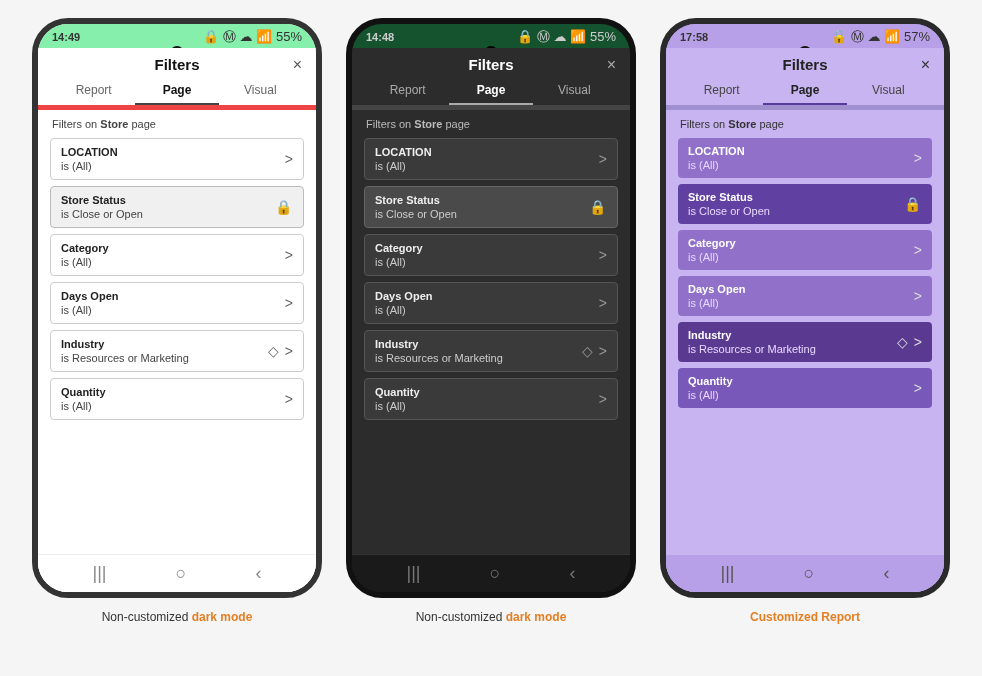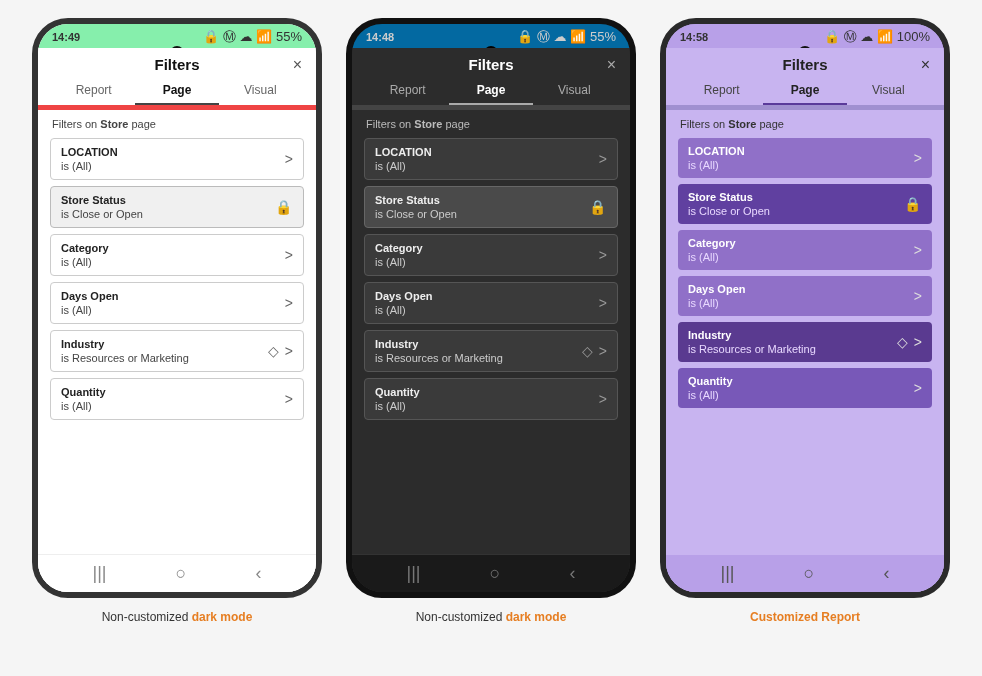--- a/index.html
+++ b/index.html
@@ -49,21 +49,21 @@
     
     .status-bar {
       display: flex;
       justify-content: space-between;
       align-items: center;
       padding: 4px 14px 2px;
       font-size: 10px;
       flex-shrink: 0;
     }
     .phone.light .status-bar { color: #333; background: #86efac; }
-    .phone.dark .status-bar { color: #ccc; background: #0369a1; }
+    .phone.dark .status-bar { color: #ccc; background: #14532d; }
     .phone.purple .status-bar { color: #333; background: #b8a0e8; }
 
     .status-time { font-size: 11px; font-weight: 600; }
     .status-icons { display: flex; gap: 3px; align-items: center; font-size: 13px; }
 
     
     .camera-notch {
       width: 14px; height: 14px;
       background: #111;
       border-radius: 50%;
@@ -422,22 +422,22 @@
             <span class="nav-icon">‹</span>
           </div>
         </div>
       </div>
       <div class="caption"><span class="text-normal">Non-customized </span><span class="highlight">dark mode</span><span class="text-normal"></span></div>
     </div>
     <div class="phone-wrapper">
       <div class="phone purple">
         <div class="camera-notch"></div>
         <div class="status-bar">
-    <span class="status-time">14:58</span>
-    <span class="status-icons">🔒 Ⓜ ☁ 📶 100%</span>
+    <span class="status-time">17:58</span>
+    <span class="status-icons">🔒 Ⓜ ☁ 📶 57%</span>
   </div>
         <div class="panel">
           <div class="panel-header">
     <span class="panel-title">Filters</span>
     <span class="close-btn">×</span>
   </div>
           <div class="tabs">
             <div class="tab">Report</div>
             <div class="tab active">Page</div>
             <div class="tab">Visual</div>

